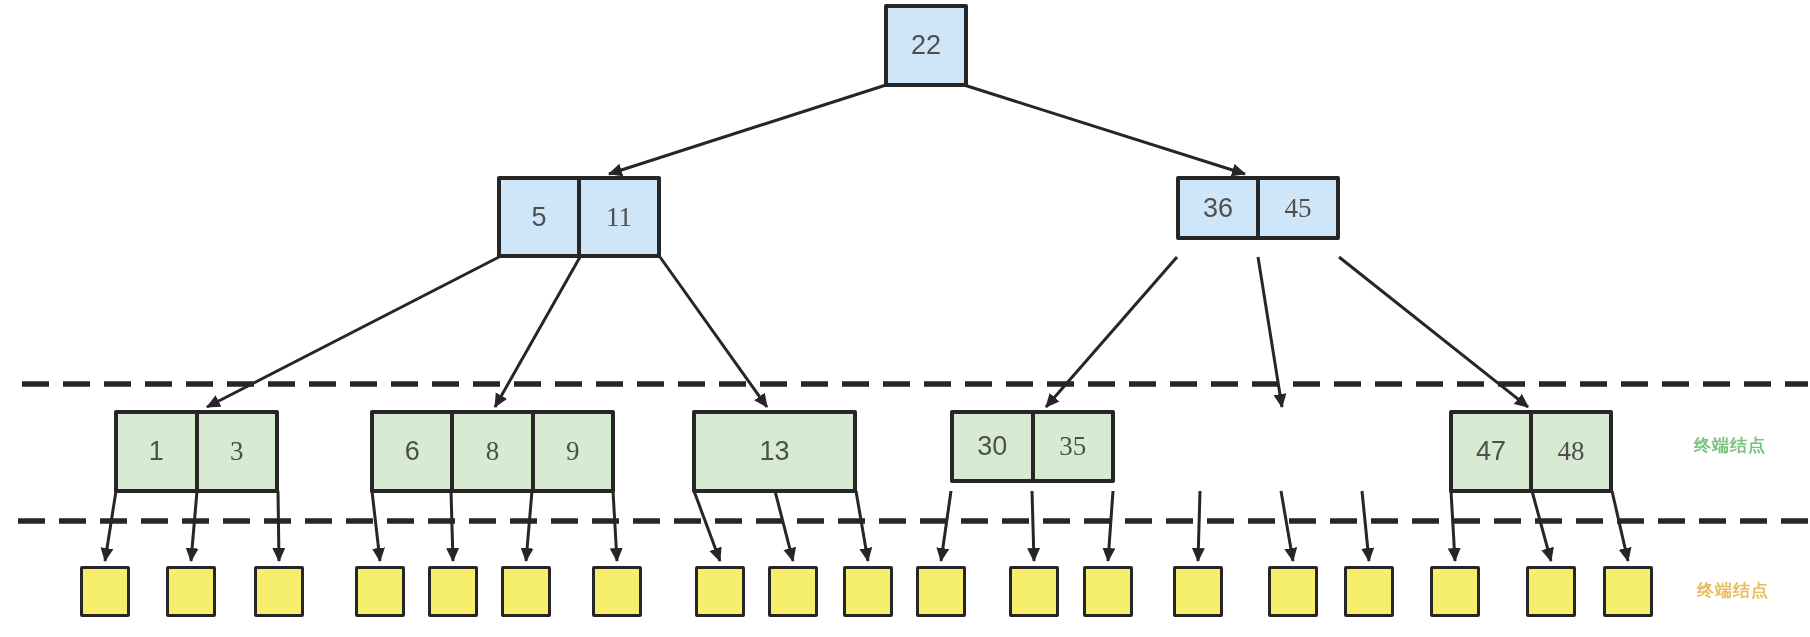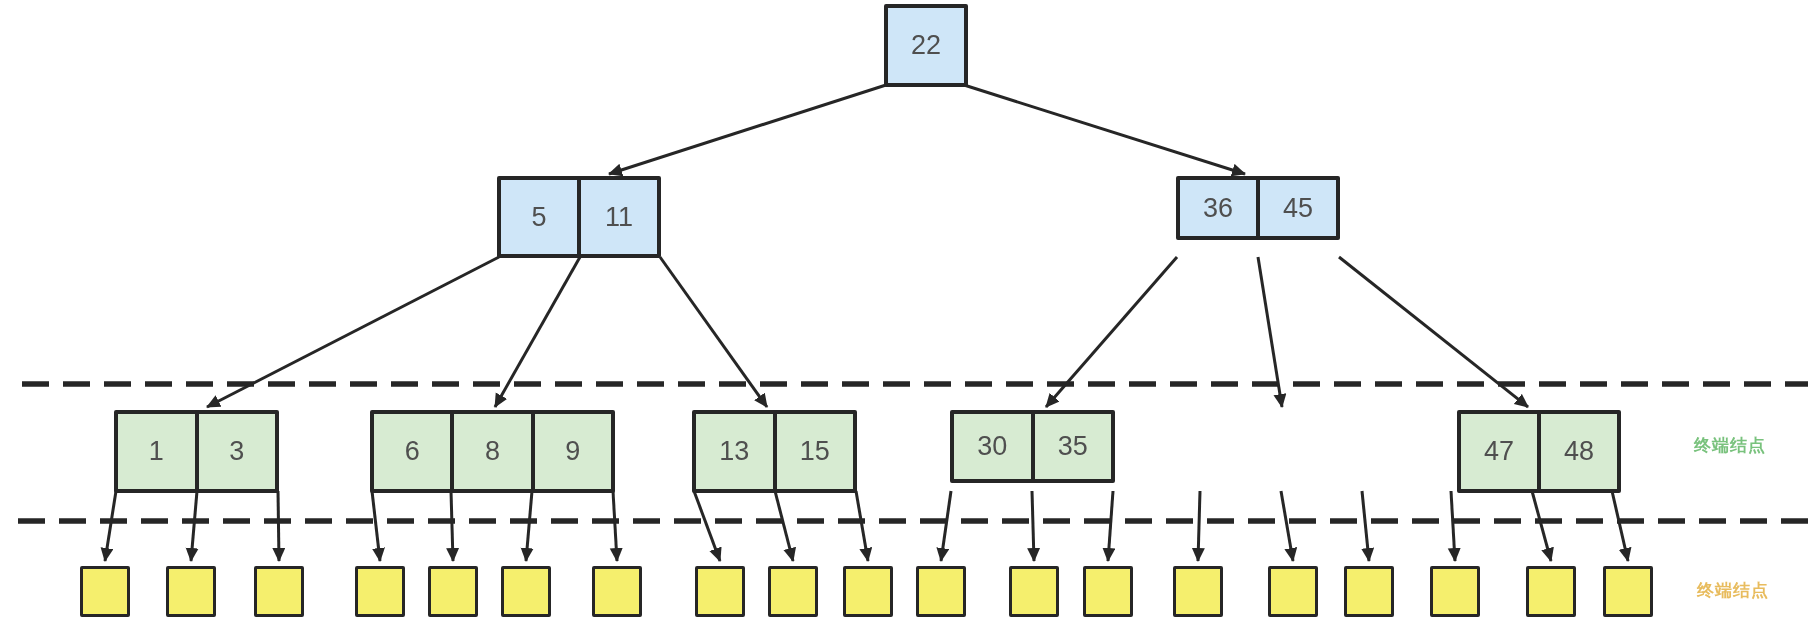--- a/index.html
+++ b/index.html
@@ -18,21 +18,21 @@
     position:absolute; display:flex; box-sizing:border-box;
     border:4px solid var(--border-color,#262626);
     background:var(--internal-fill,#cfe6f8);
     border-radius:2px;
   }
   .node.terminal { background:var(--terminal-fill,#d7ebd2); }
   .cell {
     flex:1; display:flex; align-items:center; justify-content:center;
     font-size:27px; color:var(--key-color,#4f4f4f);
   }
-  .cell + .cell { border-left:4px solid var(--border-color,#262626); }
+  .cell + .cell { border-left:4px solid var(--border-color,#262626);font-family:Liberation Serif, serif; }
 
   .leaf {
     position:absolute; top:566px; width:50px; height:51px; box-sizing:border-box;
     border:3.5px solid var(--border-color,#262626);
     background:var(--leaf-fill,#f5ef6d);
     border-radius:2px;
   }
 
   .lbl { position:absolute; font-size:17px; font-weight:bold; letter-spacing:1px; white-space:nowrap; }
   .lbl-terminal { left:1694px; top:434px; color:var(--terminal-label,#79c27d); }
@@ -107,27 +107,26 @@
     <div class="cell">1</div>
     <div class="cell">3</div>
   </div>
   <div class="node terminal" style="left:370px; top:410px; width:245px; height:83px;">
     <div class="cell">6</div>
     <div class="cell">8</div>
     <div class="cell">9</div>
   </div>
   <div class="node terminal" style="left:692px; top:410px; width:165px; height:83px;">
     <div class="cell">13</div>
-    <div class="cell">15</div>
   </div>
   <div class="node terminal" style="left:950px; top:410px; width:165px; height:73px;">
     <div class="cell">30</div>
     <div class="cell">35</div>
   </div>
-  <div class="node terminal" style="left:1449px; top:410px; width:164px; height:83px;margin-left:8px;">
+  <div class="node terminal" style="left:1449px; top:410px; width:164px; height:83px;">
     <div class="cell">47</div>
     <div class="cell">48</div>
   </div>
 
   <div class="leaf" style="left:80px;"></div>
   <div class="leaf" style="left:166px;"></div>
   <div class="leaf" style="left:254px;"></div>
   <div class="leaf" style="left:355px;"></div>
   <div class="leaf" style="left:428px;"></div>
   <div class="leaf" style="left:501px;"></div>

